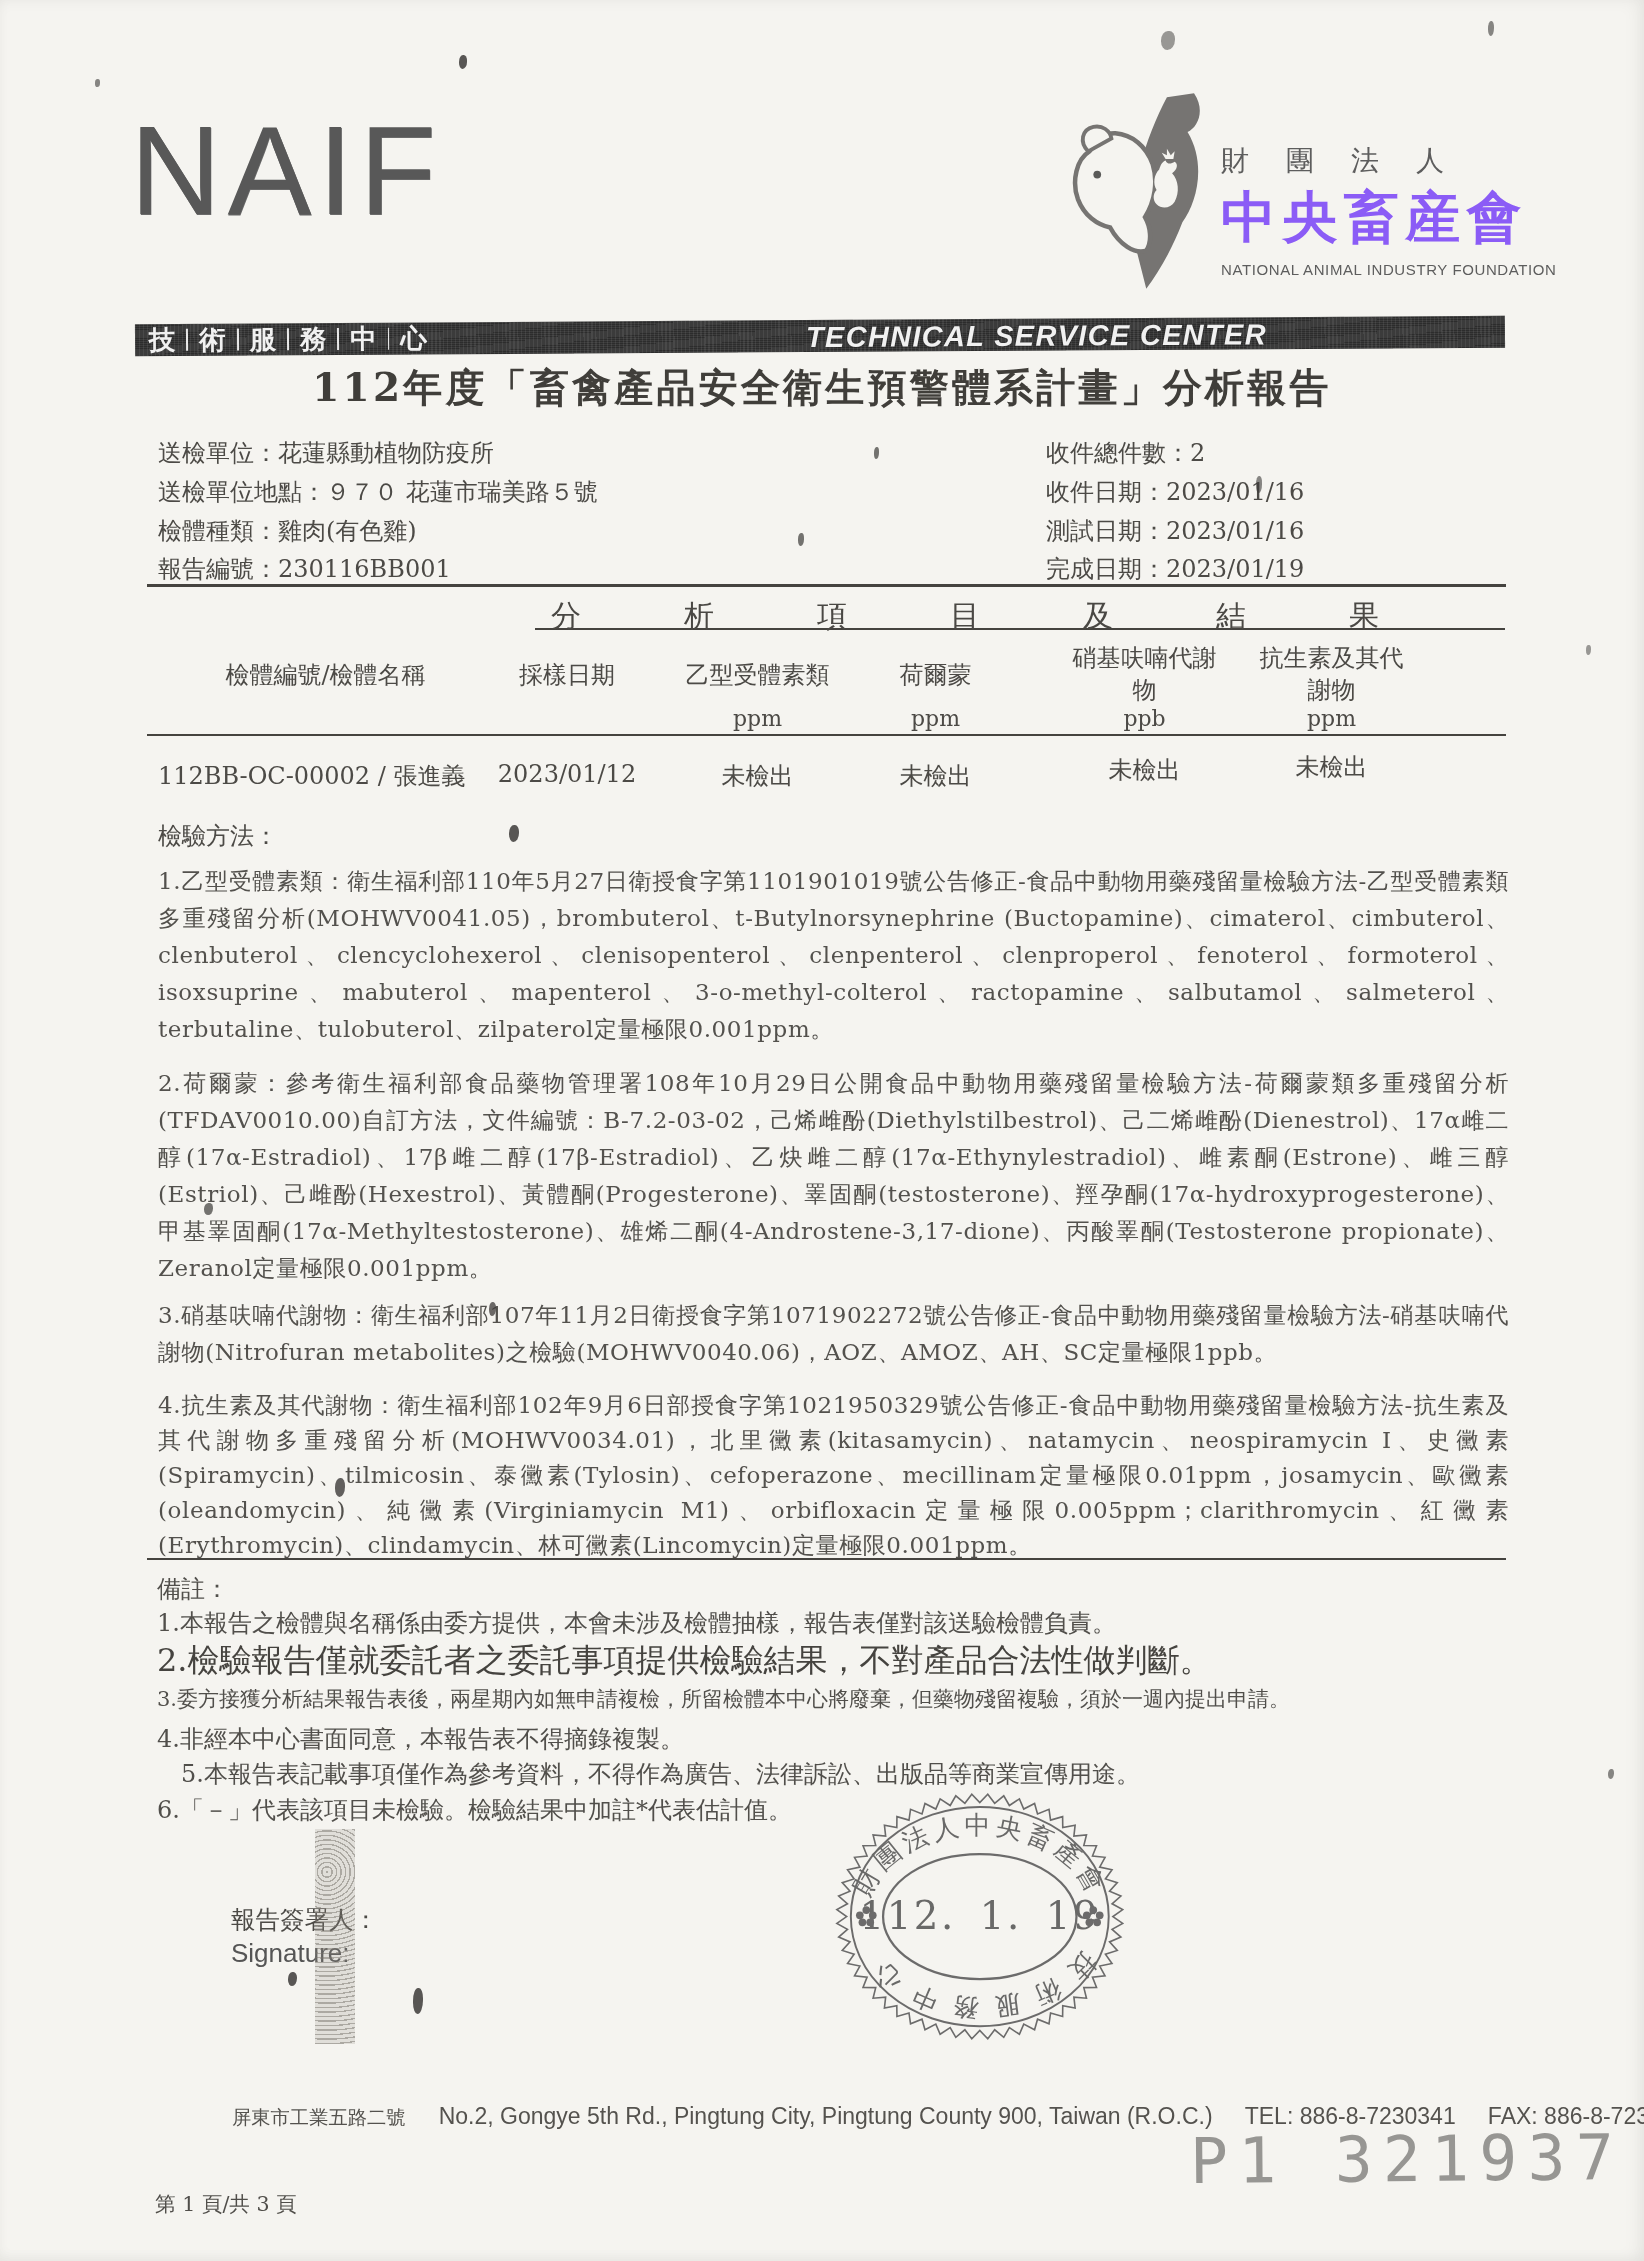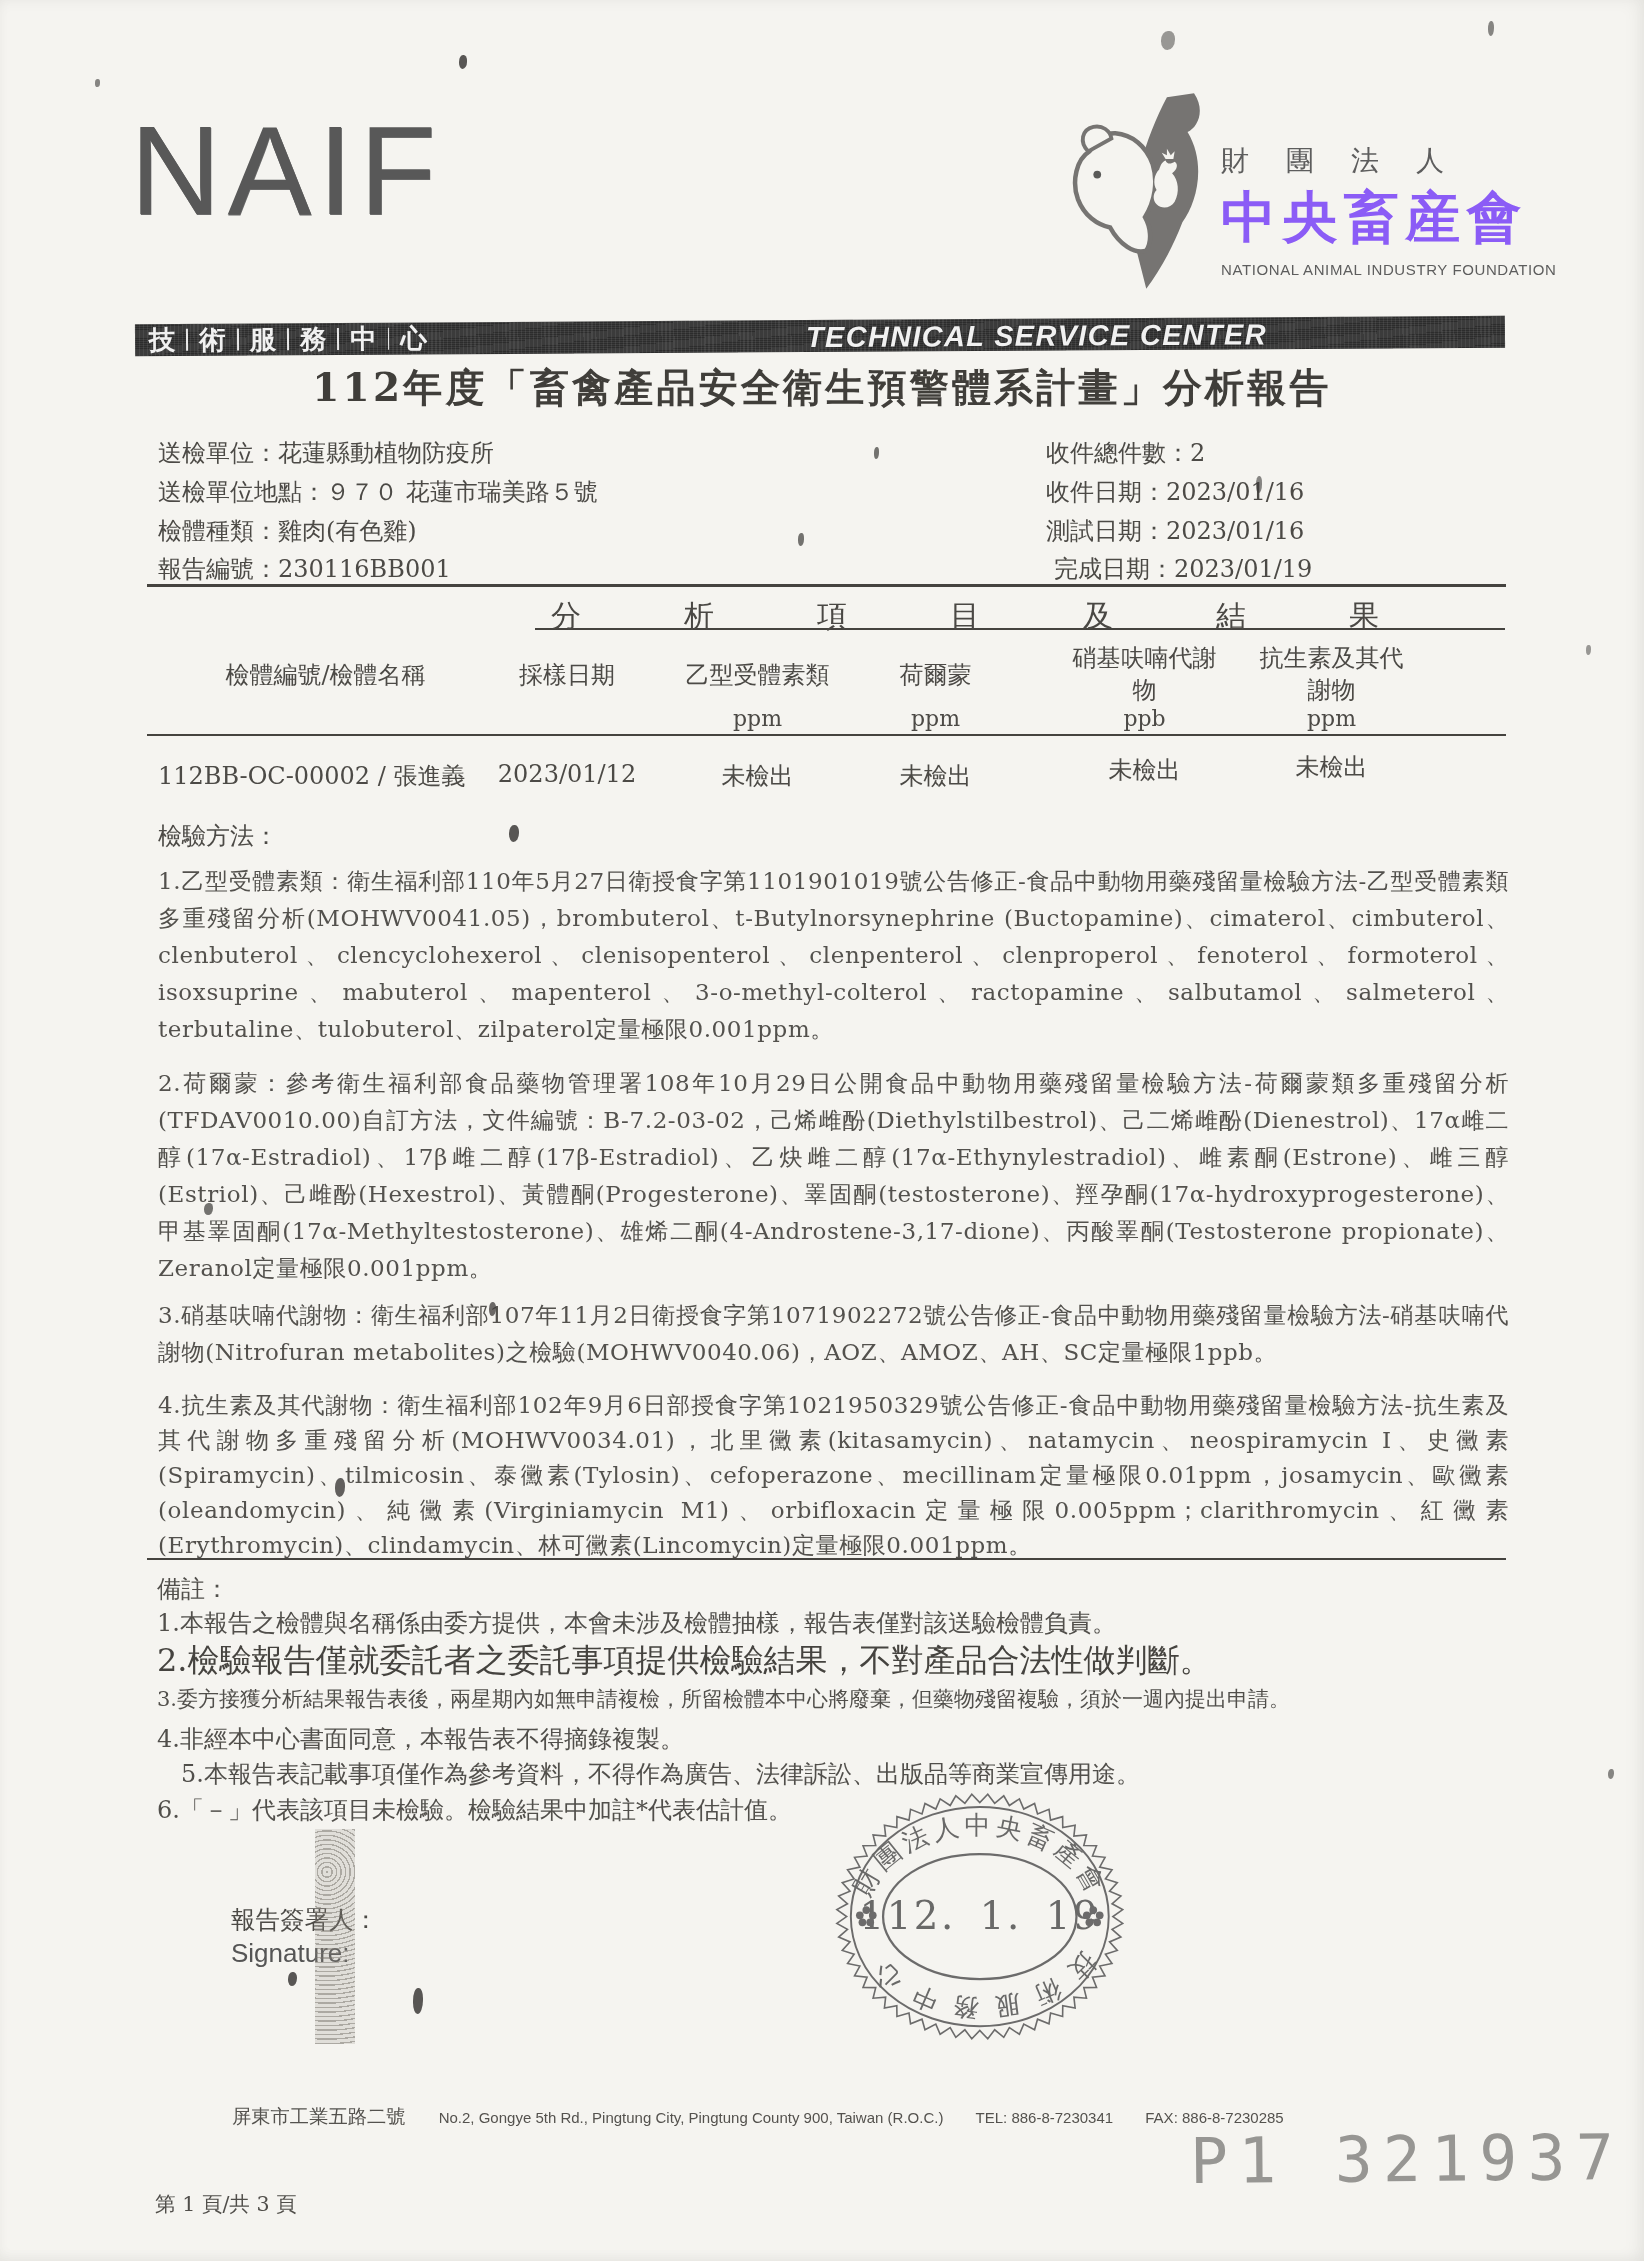--- a/index.html
+++ b/index.html
@@ -58,21 +58,21 @@
   .n4,.n5,.n6{font-size:24px;}
   
   .sig-zh{font-size:24.5px;}
   .sig-en{font-family:"Liberation Sans",sans-serif;font-size:26px;color:#555;}
   .smudge{left:315px;top:1829px;width:40px;height:215px;
     background:repeating-radial-gradient(circle at 30% 20%, rgba(120,115,108,.5) 0 1.3px, transparent 1.3px 4.5px),
                rgba(150,145,138,.22);filter:blur(0.4px);}
   .stamp{opacity:.84;}
   .stamp text{fill:#4f4f4f;}
   .footer-row{font-size:19.3px;white-space:nowrap;color:#54524e;}
-  .footer-en{font-family:"Liberation Sans",sans-serif;font-size:15px;}
+  .footer-en{font-family:"Liberation Sans",sans-serif;font-size:23px;}
   .pstamp{font-family:"DejaVu Sans Mono","Liberation Mono",monospace;font-size:63px;
     letter-spacing:10.3px;color:#979693;transform:rotate(-0.5deg);}
   .pageno{font-size:20.6px;color:#504e4a;}
   .speck{position:absolute;background:#3c3a38;border-radius:50% 40% 55% 45%;opacity:.85;}
 </style>
 </head>
 <body>
 
 <div id="paper">
 
@@ -131,21 +131,21 @@
 
   <div class="abs info-line" style="left:1046px;top:437px;">
     <span>收件總件數：</span><span>2</span>
   </div>
   <div class="abs info-line" style="left:1046px;top:476px;">
     <span>收件日期：</span><span>2023/01/16</span>
   </div>
   <div class="abs info-line" style="left:1046px;top:515px;">
     <span>測試日期：</span><span>2023/01/16</span>
   </div>
-  <div class="abs info-line" style="left:1046px;top:553px;margin-left:8px;">
+  <div class="abs info-line" style="left:1046px;top:553px;">
     <span>完成日期：</span><span>2023/01/19</span>
   </div>
 
   <div class="abs rule" style="left:147px;top:584px;width:1359px;height:2.6px;"></div>
   <div class="abs rule" style="left:535px;top:628px;width:970px;height:1.9px;"></div>
   <div class="abs rule" style="left:147px;top:734px;width:1359px;height:1.9px;"></div>
 
   <div class="abs group-header" style="left:551px;top:596px;">分析項目及結果</div>
 
   <div class="abs th td-left" style="left:158px;top:659px;width:335px;text-align:center;">檢體編號/檢體名稱</div>

